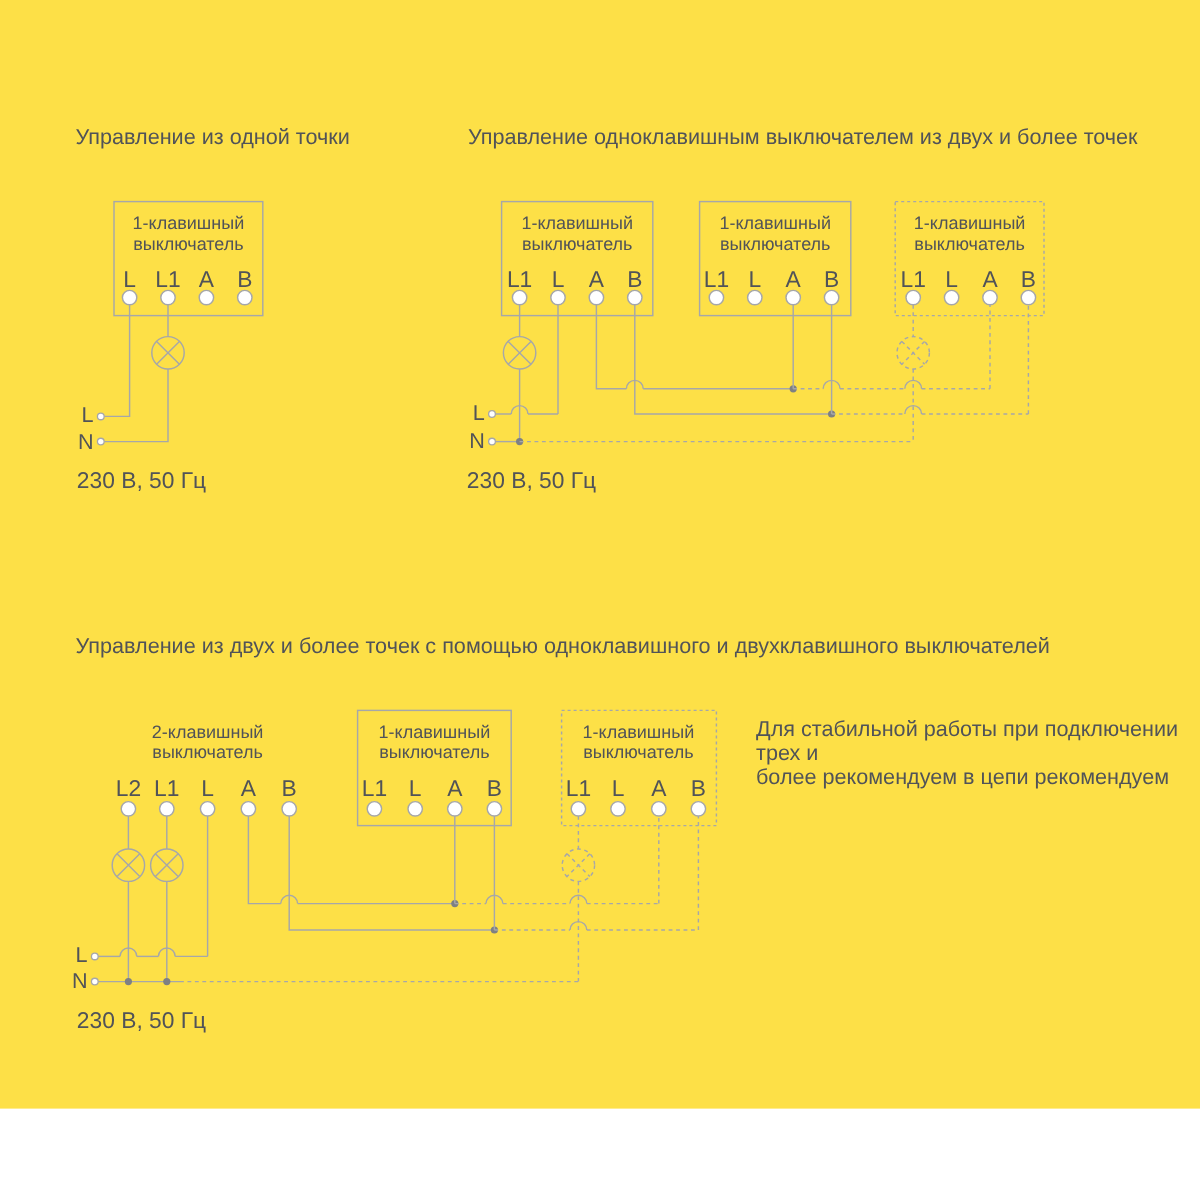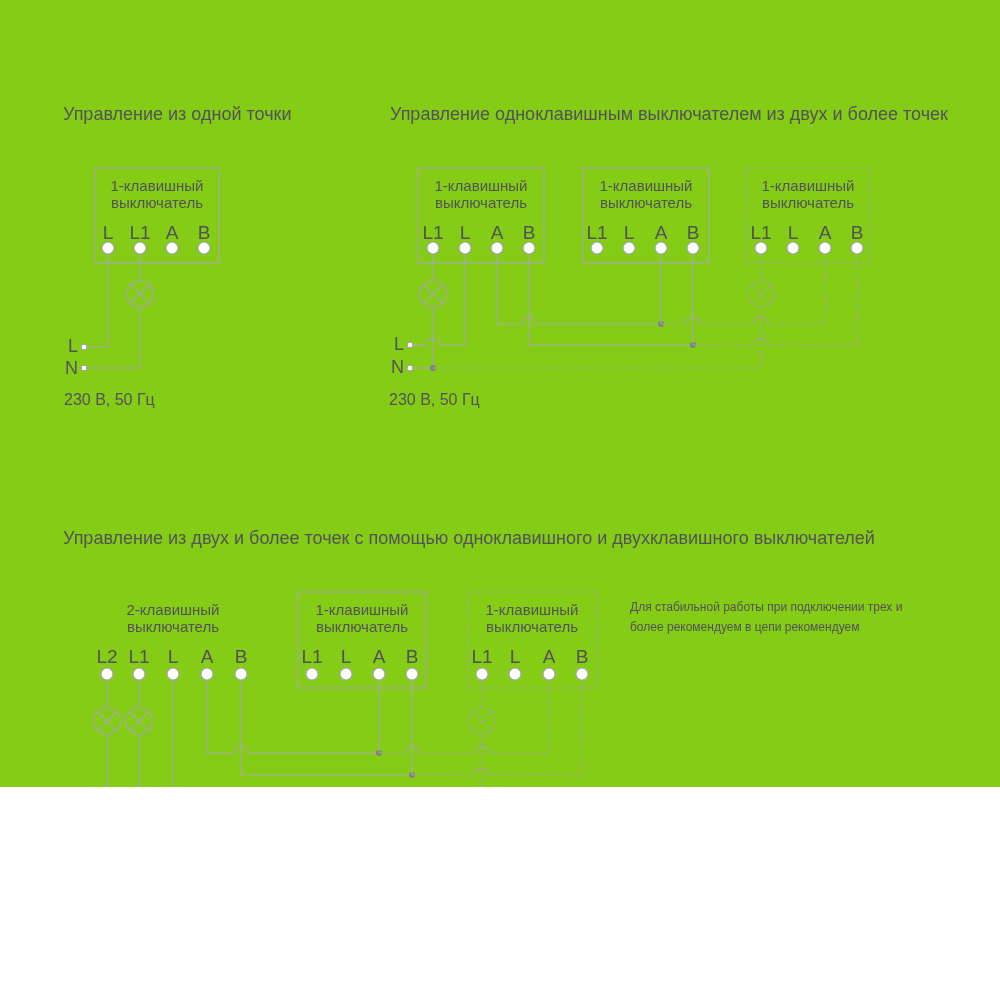--- a/index.html
+++ b/index.html
@@ -1,26 +1,26 @@
 <!DOCTYPE html>
 <html><head>
 <meta charset="utf-8">
 <style>
   html,body{margin:0;padding:0;background:#fff;}
-  .page{position:relative;width:1000px;height:787px;background:#84cc16;
+  .page{position:relative;width:1000px;height:924px;background:#fde047;
         font-family:"Liberation Sans",sans-serif;color:#515358;overflow:hidden;}
   .title{position:absolute;font-size:18px;white-space:nowrap;color:#515358;}
   .t1{left:63px;top:104px;}
   .t2{left:390px;top:104px;text-align:center;}
   .t3{left:63px;top:528px;}
-  .rating{position:absolute;font-size:16px;white-space:nowrap;color:#515358;}
+  .rating{position:absolute;font-size:19px;white-space:nowrap;color:#515358;}
   .r1{left:64px;top:391px;}
   .r2{left:389px;top:391px;}
   .r3{left:64px;top:841px;}
-  .note{position:absolute;left:630px;top:597px;font-size:12px;line-height:20px;color:#515358;}
+  .note{position:absolute;left:630px;top:597px;font-size:18px;line-height:20px;color:#515358;}
   svg.canvas{position:absolute;left:0;top:0;}
   .w{fill:none;stroke:#a6a7a9;stroke-width:1.2;}
   .wd{fill:none;stroke:#a6a7a9;stroke-width:1.2;stroke-dasharray:3.2 3;}
   .box{fill:none;stroke:#a6a7a9;stroke-width:1.2;}
   .boxd{fill:none;stroke:#a6a7a9;stroke-width:1.2;stroke-dasharray:2.5 2.5;}
   .tc{fill:#ffffff;stroke:#a6a7a9;stroke-width:1.2;}
   .sc{fill:#ffffff;stroke:#a6a7a9;stroke-width:1.1;}
   .dot{fill:#7e8083;stroke:none;}
   svg text{fill:#515358;font-family:"Liberation Sans",sans-serif;}
   .bl{font-size:15px;text-anchor:middle;}

